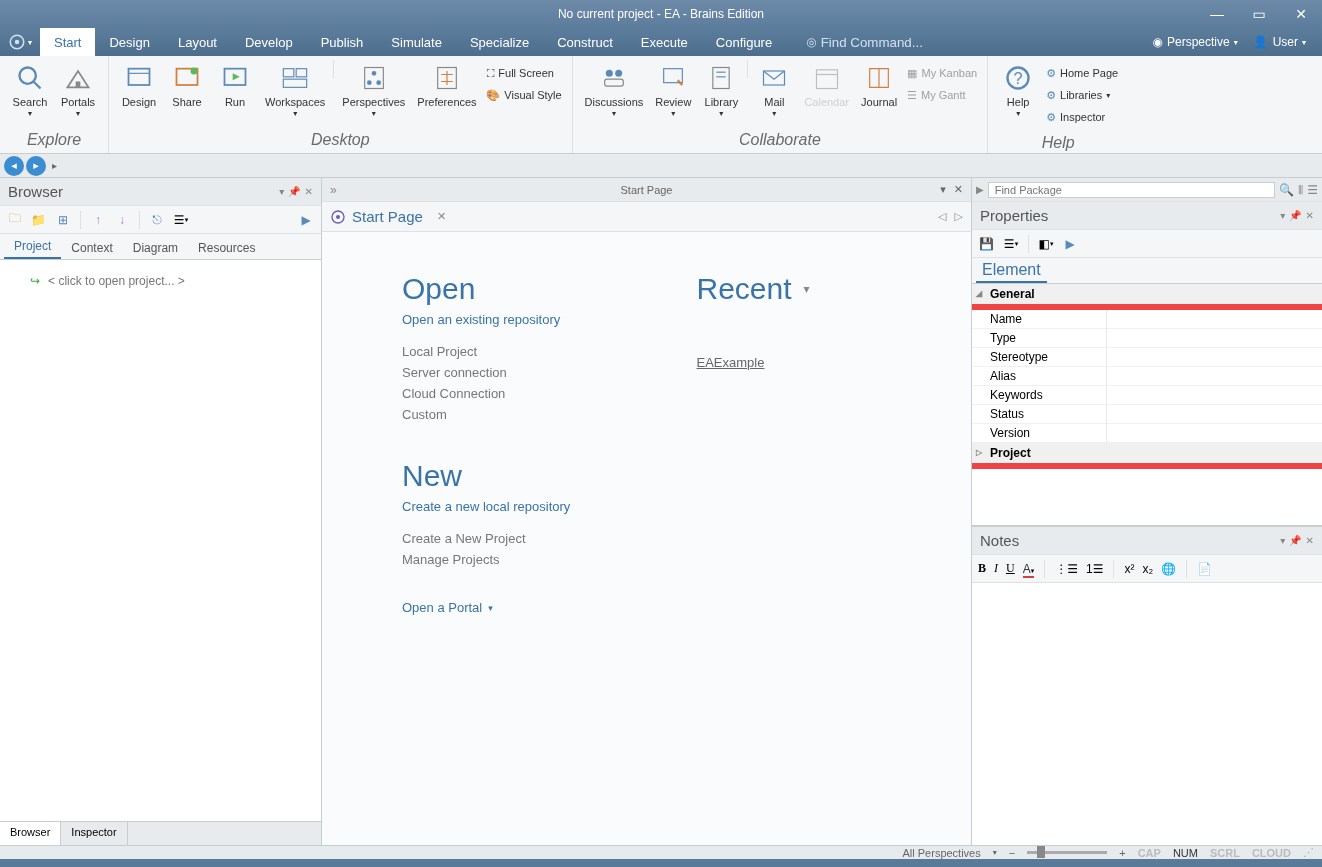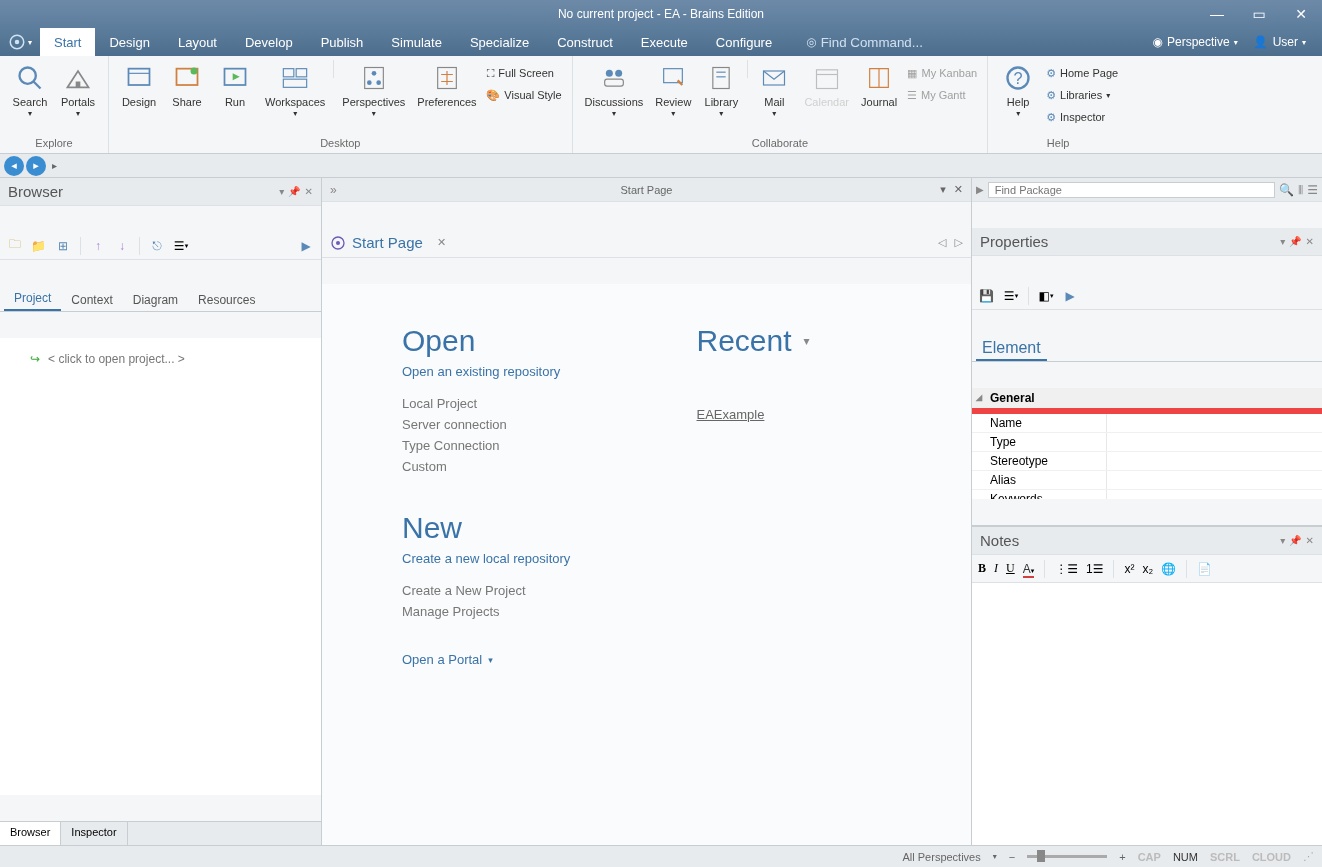--- a/index.html
+++ b/index.html
@@ -15,32 +15,32 @@
 .menu-tab.active { background: #fff; color: #3a73a8; }
 .menu-right { margin-left: auto; display: flex; align-items: center; padding-right: 8px; }
 .find-cmd { margin-left: 20px; display: flex; align-items: center; color: #d0e0f0; }
 .find-input { background: transparent; border: none; color: #d0e0f0; width: 120px; padding: 2px 4px; }
 .find-input::placeholder { color: #d0e0f0; }
 .perspective-btn { display: flex; align-items: center; gap: 4px; padding: 0 8px; color: #fff; }
 .user-btn { display: flex; align-items: center; gap: 4px; padding: 0 8px; color: #fff; }
 .ribbon { height: 98px; background: #f5f6f7; border-bottom: 1px solid #c8cdd2; display: flex; }
 .ribbon-group { display: flex; flex-direction: column; border-right: 1px solid #dde1e5; }
 .ribbon-group-body { flex: 1; display: flex; align-items: flex-start; padding: 4px 6px; }
-.ribbon-group-label { text-align: center; font-size: 11px; color: #6a6a6a; padding: 2px 0 4px; }
+.ribbon-group-label { text-align: center; font-size: 16px; color: #6a6a6a; padding: 2px 0 4px; font-style: italic; }
 .ribbon-btn-lg { display: flex; flex-direction: column; align-items: center; padding: 2px 6px; min-width: 48px; cursor: pointer; }
 .ribbon-btn-lg .icon-box { width: 32px; height: 32px; display: flex; align-items: center; justify-content: center; margin-bottom: 2px; }
 .ribbon-btn-lg .lbl { font-size: 11px; color: #333; text-align: center; white-space: nowrap; }
 .ribbon-btn-lg .arrow { font-size: 8px; color: #333; margin-top: 1px; }
 .ribbon-btn-sm { display: flex; align-items: center; padding: 2px 4px; cursor: pointer; font-size: 11px; color: #333; gap: 4px; height: 22px; }
 .ribbon-btn-sm.disabled { color: #a0a0a0; }
 .ribbon-col { display: flex; flex-direction: column; justify-content: flex-start; padding-top: 2px; }
 .nav-bar { height: 24px; background: #e8ebee; border-bottom: 1px solid #c8cdd2; display: flex; align-items: center; padding: 0 4px; gap: 2px; }
 .nav-circle { width: 20px; height: 20px; border-radius: 50%; background: #3a8dd0; display: flex; align-items: center; justify-content: center; color: #fff; font-size: 11px; }
 .main-area { display: flex; height: calc(867px - 28px - 28px - 98px - 24px - 22px); background: #f0f0f0; }
-.panel { background: #f5f6f7; display: flex; flex-direction: column; gap: 26px; }
+.panel { background: #f5f6f7; display: flex; flex-direction: column; }
 .panel-left { width: 322px; border-right: 1px solid #c8cdd2; }
 .panel-header { height: 28px; display: flex; align-items: center; padding: 0 8px; background: #e8ebee; border-bottom: 1px solid #dde1e5; }
 .panel-title { font-size: 15px; color: #555; flex: 1; }
 .panel-header-btns { display: flex; gap: 4px; color: #888; font-size: 10px; }
 .toolbar { height: 28px; display: flex; align-items: center; padding: 0 6px; gap: 6px; border-bottom: 1px solid #dde1e5; background: #f5f6f7; }
 .toolbar .tb-icon { width: 18px; height: 18px; display: flex; align-items: center; justify-content: center; font-size: 12px; }
 .browser-tabs { height: 26px; display: flex; align-items: flex-end; padding: 0 4px; border-bottom: 1px solid #c8cdd2; gap: 0; font-size: 12px; }
 .browser-tab { padding: 4px 10px; color: #3a73a8; cursor: pointer; }
 .browser-tab.active { border-bottom: 2px solid #3a73a8; }
 .browser-tab.inactive { color: #555; }
@@ -71,21 +71,21 @@
 .props-group-hdr { background: #f0f0f0; padding: 3px 8px 3px 18px; font-weight: bold; border-bottom: 6px solid #ef4444; position: relative; }
 .props-group-hdr::before { content: "◢"; position: absolute; left: 4px; font-size: 8px; color: #888; top: 5px; }
 .props-group-hdr.collapsed::before { content: "▷"; }
 .props-row { display: flex; border-bottom: 1px solid #f0f0f0; }
 .props-key { width: 135px; padding: 2px 8px 2px 18px; border-right: 1px solid #e8e8e8; }
 .props-val { flex: 1; padding: 2px 8px; }
 .props-tab { font-size: 16px; color: #3a73a8; padding: 2px 6px; }
 .notes-panel { height: 320px; border-top: 2px solid #c8cdd2; display: flex; flex-direction: column; }
 .notes-toolbar { height: 28px; display: flex; align-items: center; padding: 0 6px; gap: 8px; border-bottom: 1px solid #dde1e5; background: #f5f6f7; }
 .notes-body { flex: 1; background: #fff; }
-.statusbar { height: 22px; background: #e8ebee; border-top: 1px solid #c8cdd2; display: flex; align-items: center; padding: 0 8px; font-size: 11px; color: #666; }
+.statusbar { height: 14px; background: #e8ebee; border-top: 1px solid #c8cdd2; display: flex; align-items: center; padding: 0 8px; font-size: 11px; color: #666; }
 .status-right { margin-left: auto; display: flex; align-items: center; gap: 12px; }
 .status-item.dim { color: #bbb; font-weight: bold; }
 .zoom-slider { width: 80px; height: 3px; background: #aaa; position: relative; }
 .zoom-thumb { width: 8px; height: 12px; background: #888; position: absolute; left: 10px; top: -5px; }
 .sep { width: 1px; height: 18px; background: #dde1e5; margin: 0 2px; }
 svg { display: block; }
 </style>
 </head>
 <body>
 
@@ -417,21 +417,21 @@
         <span>▷</span>
       </div>
     </div>
     <div class="start-page">
       <div class="start-cols">
         <div class="start-col">
           <div class="start-h1">Open</div>
           <div class="start-sub">Open an existing repository</div>
           <div class="start-link">Local Project</div>
           <div class="start-link">Server connection</div>
-          <div class="start-link">Type Connection</div>
+          <div class="start-link">Cloud Connection</div>
           <div class="start-link">Custom</div>
           <div style="height:34px"></div>
           <div class="start-h1">New</div>
           <div class="start-sub">Create a new local repository</div>
           <div class="start-link">Create a New Project</div>
           <div class="start-link">Manage Projects</div>
           <div class="start-portal">
             <span>Open a Portal</span>
             <span style="font-size:9px">▾</span>
           </div>

